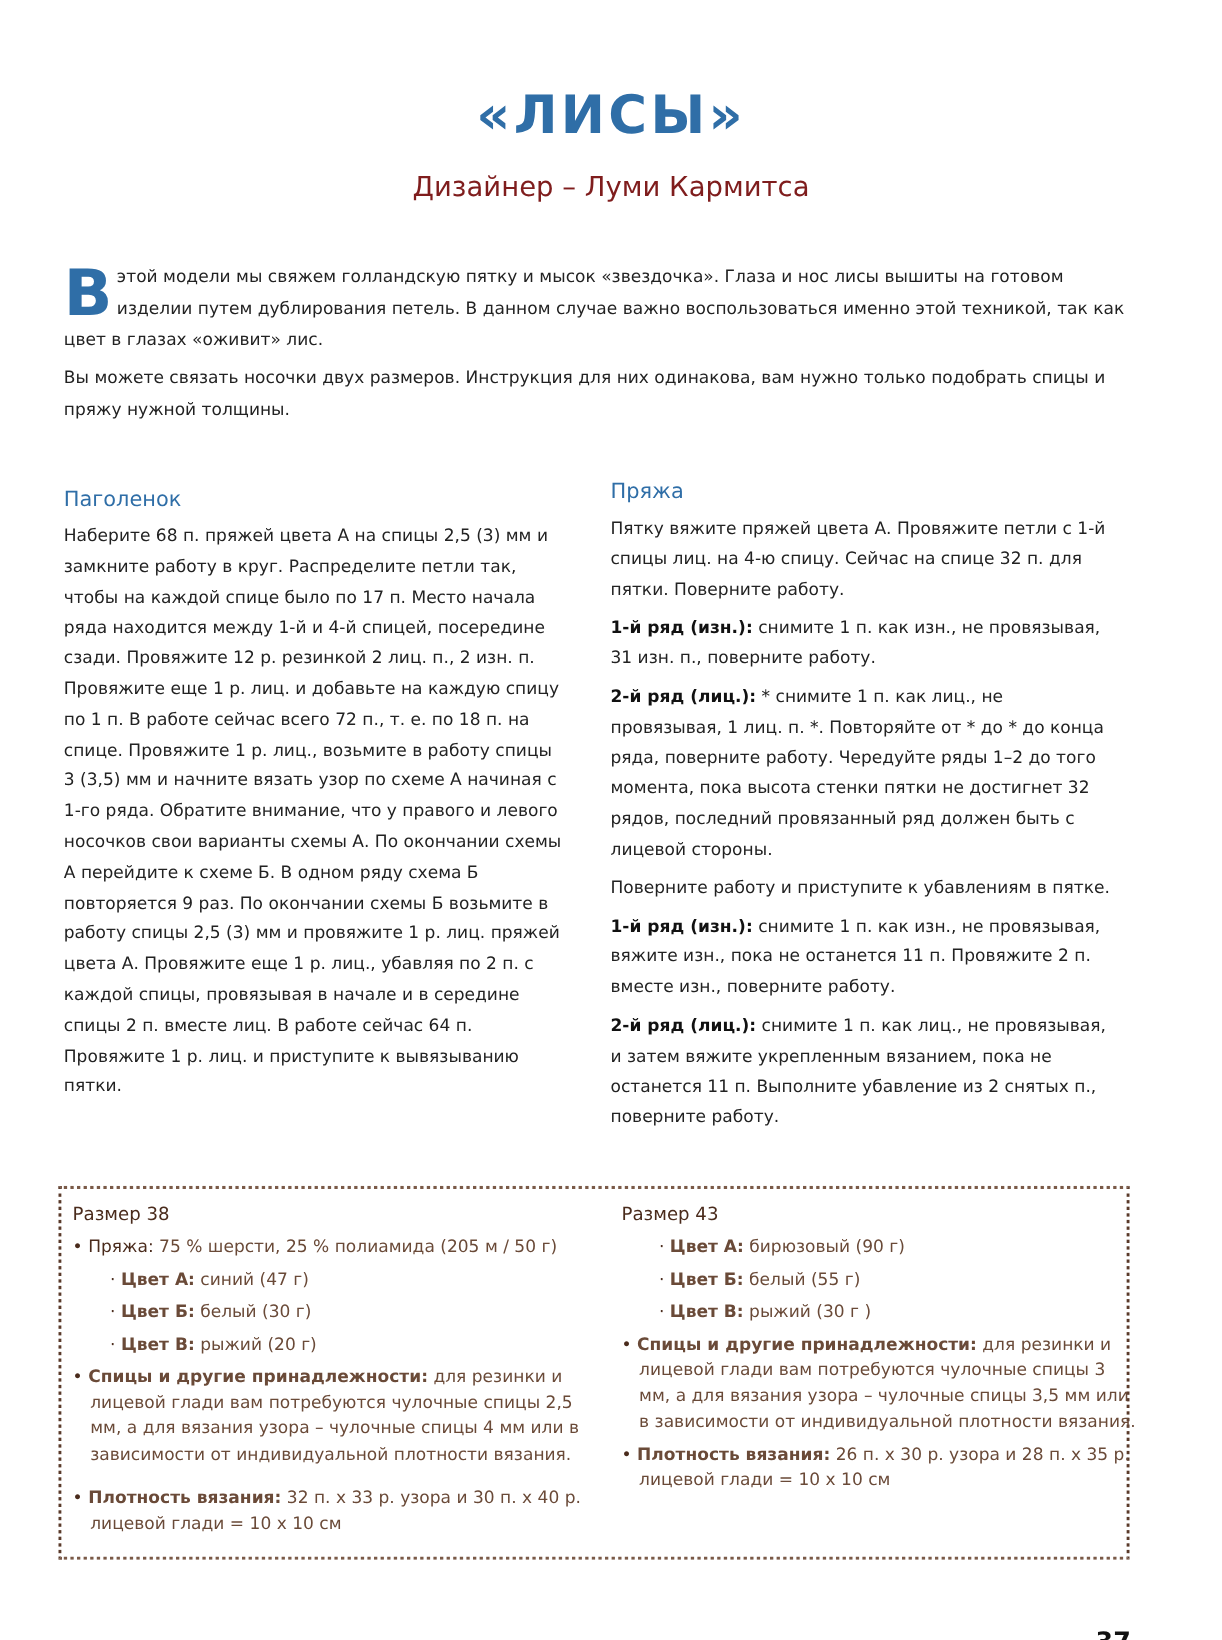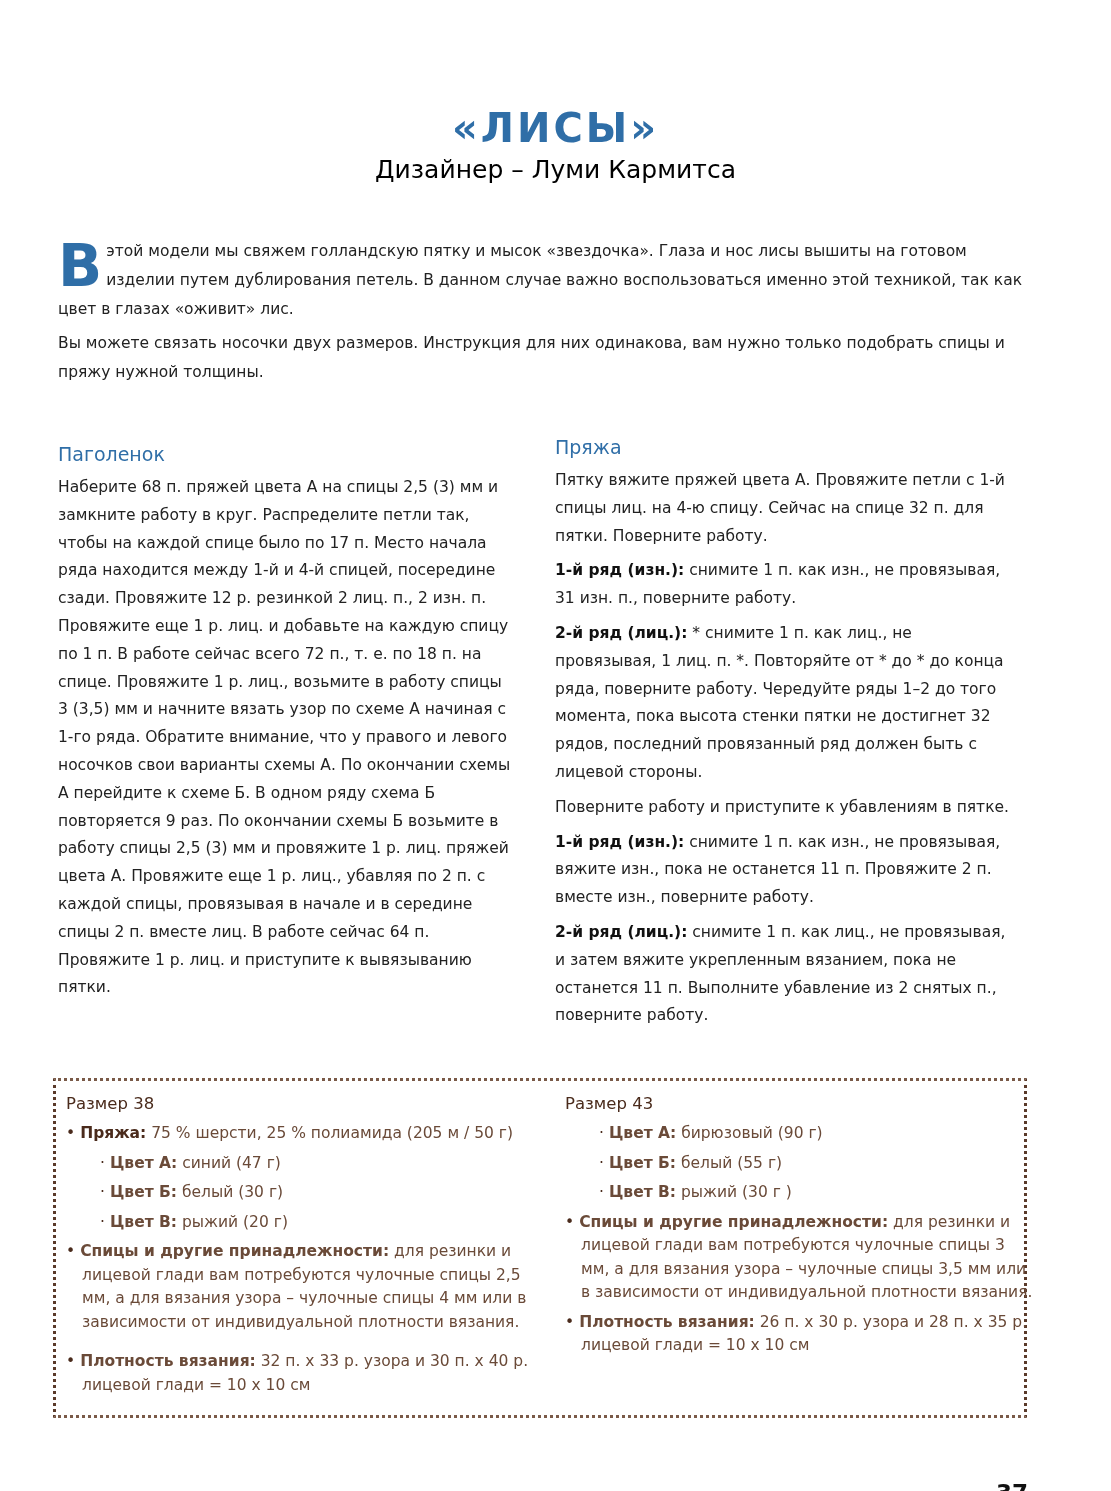--- a/index.html
+++ b/index.html
@@ -4,34 +4,34 @@
 <style>
   * { box-sizing: border-box; margin: 0; padding: 0; }
   html, body { width: 1111px; height: 1491px; background: #ffffff; }
   body {
     position: relative;
     font-family: "DejaVu Sans", sans-serif;
     color: #1f1f1f;
     overflow: hidden;
   }
   .title {
-    position: absolute; left: 0; width: 1111px; top: 92px;
+    position: absolute; left: 0; width: 1111px; top: 69px;
     text-align: center;
     font-family: "DejaVu Sans", sans-serif;
     font-weight: bold;
-    font-size: 40px;
+    font-size: 48px;
     letter-spacing: 3px;
     color: #2f6ea7;
     line-height: 72px;
   }
   .subtitle {
     position: absolute; left: 0; width: 1111px; top: 152px;
     text-align: center;
     font-size: 25px;
-    color: #000000;
+    color: #7f1d1d;
     line-height: 36px;
   }
   .intro {
     position: absolute; left: 58px; top: 237px; width: 968px;
     font-size: 15.5px; line-height: 29px; color: #222;
   }
   .intro p { margin-bottom: 5px; }
   .dropcap {
     float: left;
     font-family: "DejaVu Sans", sans-serif;
@@ -66,21 +66,21 @@
     position: absolute; top: 8px; width: 470px;
     color: #6a4a38; font-size: 15.5px;
   }
   .mat-left { left: 10px; }
   .mat-right { left: 509px; }
   .mat-col h3 {
     font-size: 16.5px; font-weight: normal; color: #4a2b1c;
     line-height: 30px; margin-bottom: 0;
   }
   .mat-row { line-height: 29.5px; }
-  .mat-row b { color: #4a2b1c; font-weight: bold; }
+  .mat-row b { color: #4a2b1c; font-weight: normal; }
   .mat-bullet { color: #4a2b1c; margin-right: 5px; }
   .mat-sub { padding-left: 34px; line-height: 29.5px; }
   .mat-sub .dot { color: #4a2b1c; margin-right: 5px; }
   .mat-para { line-height: 23.5px; margin-top: 3px; }
   .page-number {
     position: absolute; left: 996px; top: 1480px;
     font-size: 23px; font-weight: bold; color: #111;
   }
 </style>
 </head>

